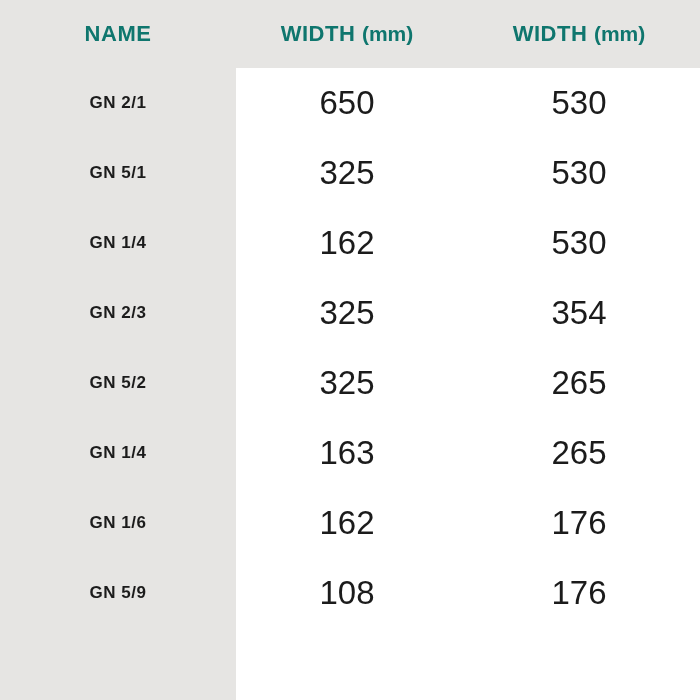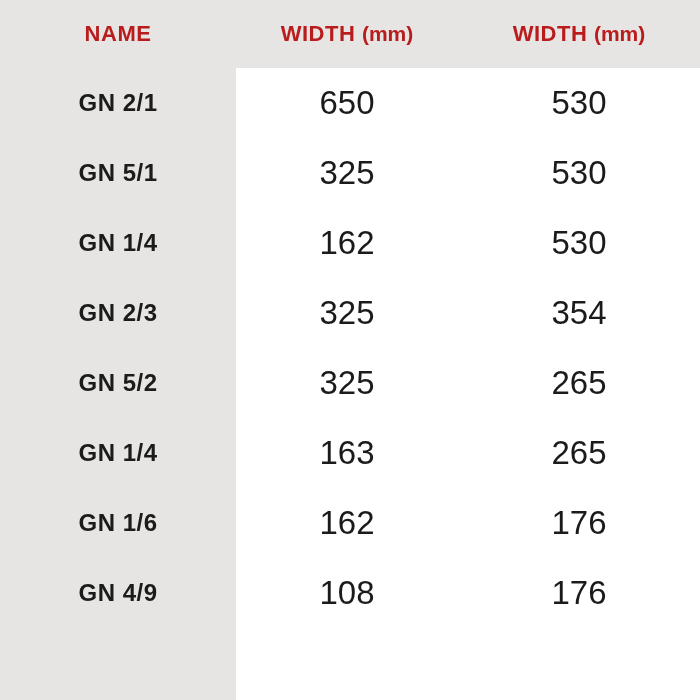--- a/index.html
+++ b/index.html
@@ -44,21 +44,21 @@
     table-layout: fixed;
   }
   col.c-name  { width: 236px; }
   col.c-len   { width: 222px; }
   col.c-wid   { width: 242px; }
 
   thead th {
     height: 68px;
     font-size: 22px;
     font-weight: bold;
-    color: #b91c1c;
+    color: #0f766e;
     letter-spacing: 0.5px;
     text-align: center;
     vertical-align: middle;
     padding: 0;
   }
   thead th .unit {
     font-size: 21px;
     font-weight: bold;
     letter-spacing: 0;
   }
@@ -66,21 +66,21 @@
     height: 70px;
     font-size: 33px;
     color: #1b1b1b;
     text-align: center;
     vertical-align: middle;
     padding: 0;
     font-weight: normal;
   }
   tbody td.name {
     font-weight: bold;
-    font-size: 24px;
+    font-size: 17px;
     letter-spacing: 0.5px;
   }
 </style>
 </head>
 <body>
 
 <div id="table-wrap">
   <div class="band-left"></div>
   <div class="band-header"></div>
 
@@ -135,19 +135,19 @@
         <td class="name">GN 1/4</td>
         <td>163</td>
         <td>265</td>
       </tr>
       <tr>
         <td class="name">GN 1/6</td>
         <td>162</td>
         <td>176</td>
       </tr>
       <tr>
-        <td class="name">GN 4/9</td>
+        <td class="name">GN 5/9</td>
         <td>108</td>
         <td>176</td>
       </tr>
     </tbody>
   </table>
 </div>
 
 </body></html>

